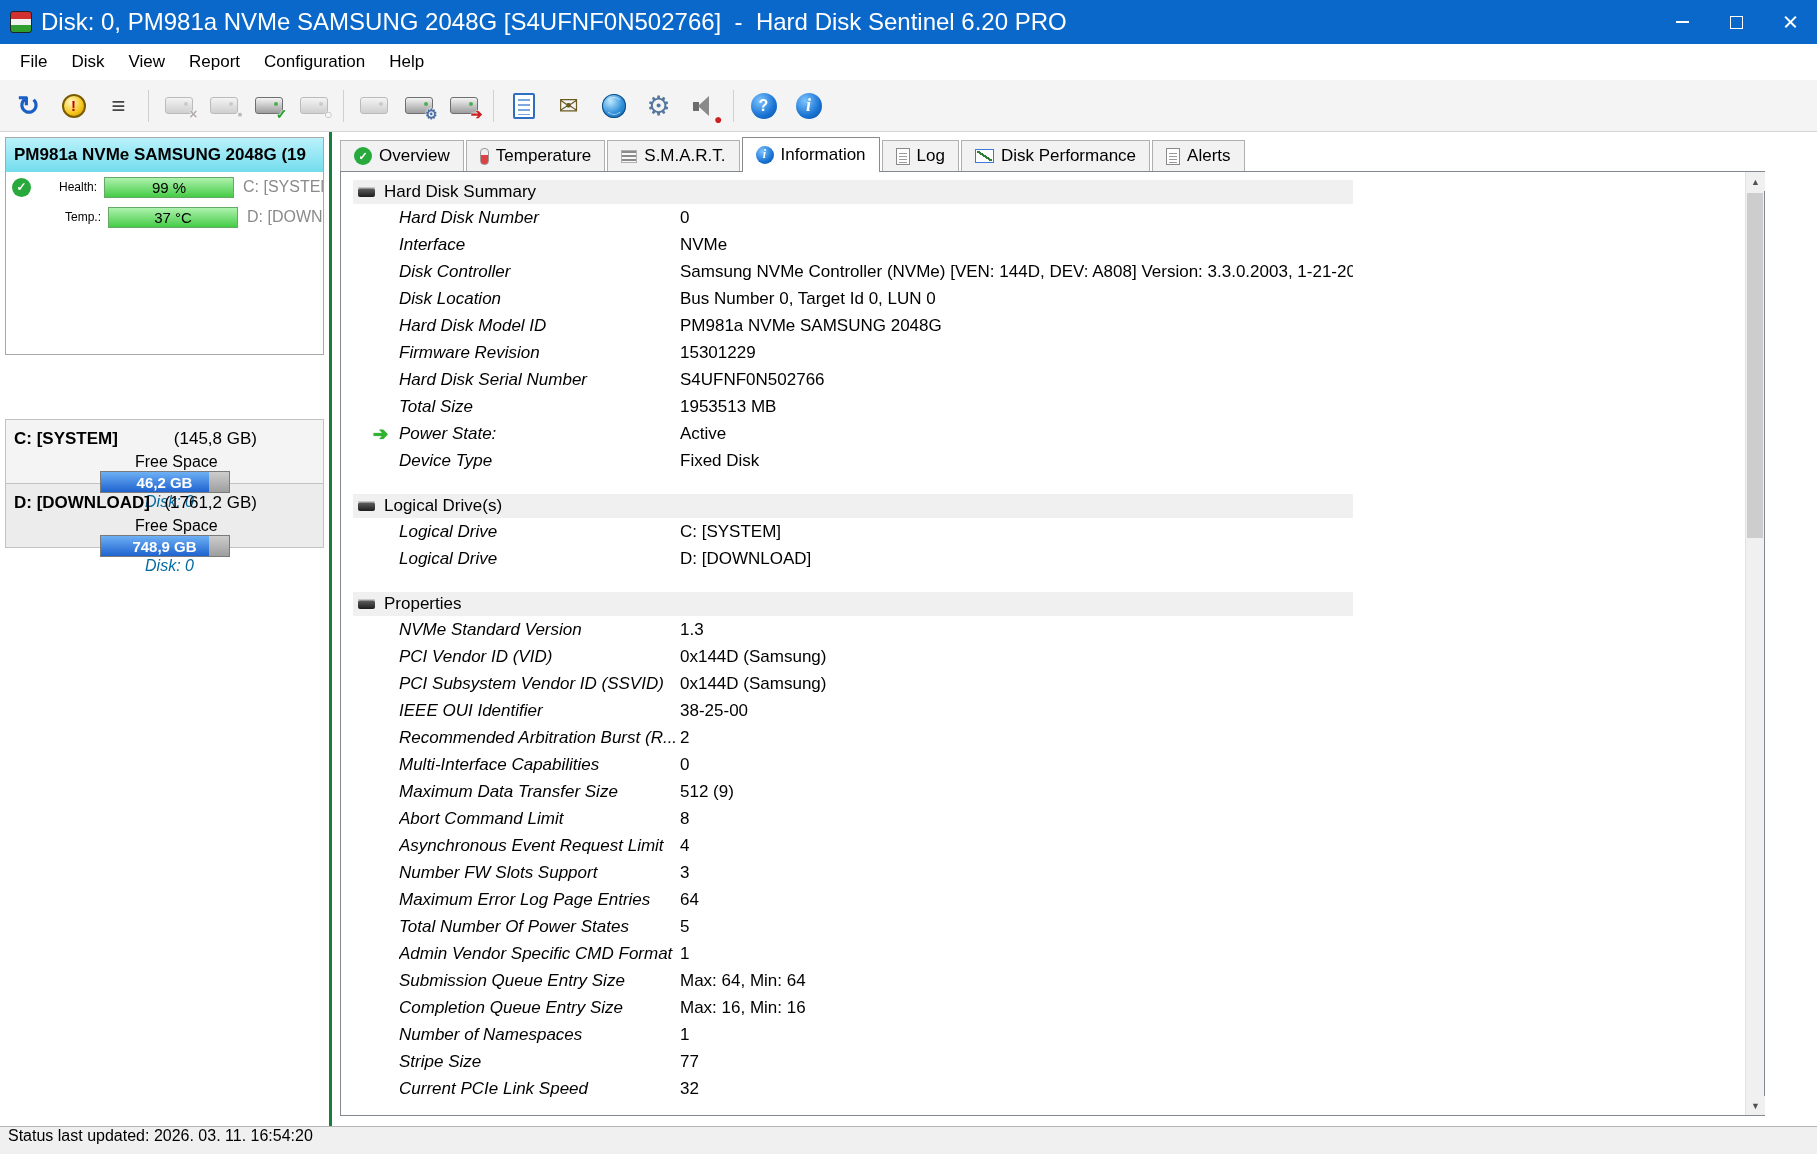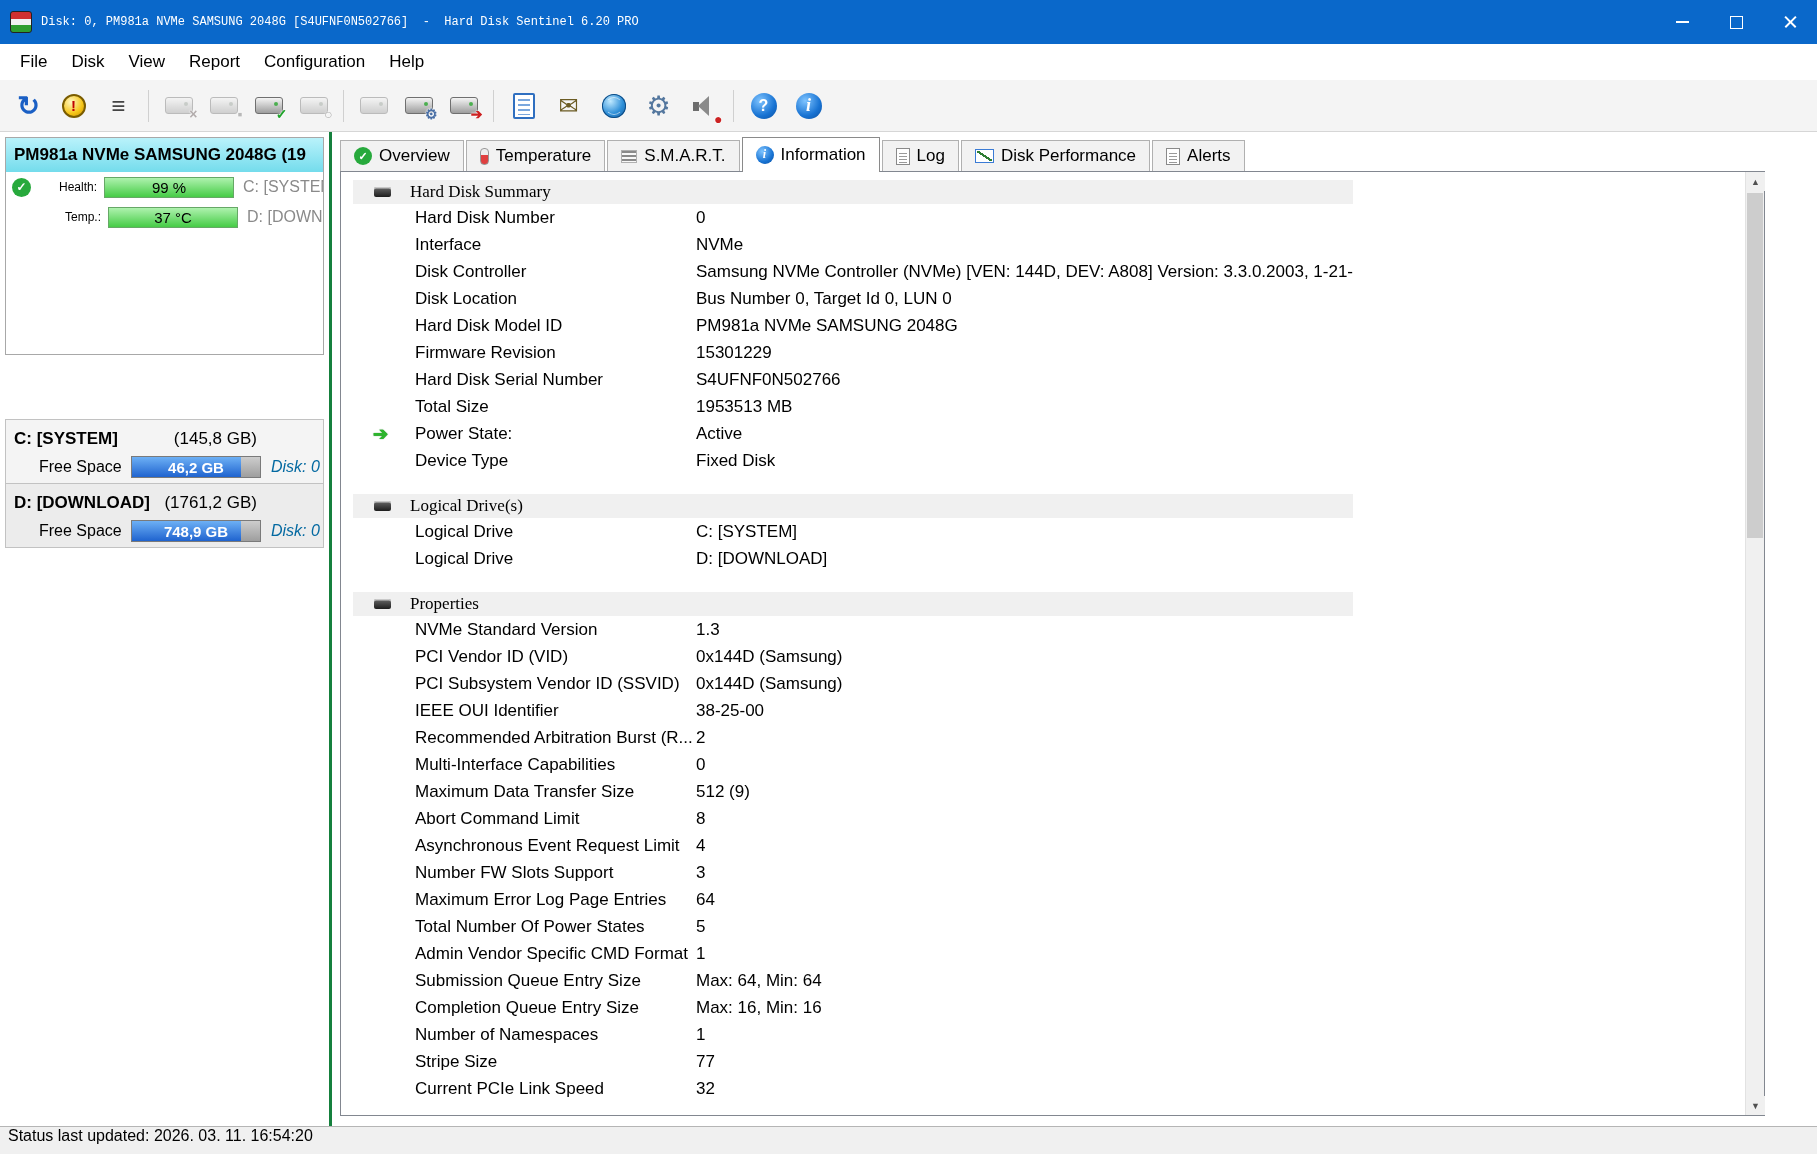--- a/index.html
+++ b/index.html
@@ -7,21 +7,21 @@
   body {
     font-family: "Liberation Sans", sans-serif;
     font-size: 17px; color: #000; background: #fff;
     display: flex; flex-direction: column;
   }
 
   
   .titlebar { height: 44px; background: var(--titlebar,#0a68ca); display: flex; align-items: center; color: #fff; flex: none; }
   .app-icon { width: 22px; height: 22px; margin: 0 9px 0 10px; border: 1px solid #222; border-radius: 3px;
     background: linear-gradient(#d03030 0 33%, #f2f2f2 33% 66%, #2f9e2f 66%); flex: none; }
-  .title-text { font-size: 12px; white-space: pre; overflow: hidden; flex: 1; font-family: Liberation Mono, monospace; }
+  .title-text { font-size: 24px; white-space: pre; overflow: hidden; flex: 1; }
   .win-btn { width: 54px; height: 44px; display: flex; align-items: center; justify-content: center; background: transparent; border: none; }
   .win-btn .mini { width: 13px; height: 2px; background: #fff; display: block; }
   .win-btn .maxi { width: 13px; height: 13px; border: 1.5px solid #fff; display: block; }
   .win-btn .closi { position: relative; width: 15px; height: 15px; display: block; }
   .win-btn .closi::before, .win-btn .closi::after { content: ""; position: absolute; left: 0; top: 6.5px; width: 15px; height: 1.7px; background: #fff; }
   .win-btn .closi::before { transform: rotate(45deg); } .win-btn .closi::after { transform: rotate(-45deg); }
 
   
   .menubar { height: 36px; background: #fff; display: flex; align-items: center; padding-left: 8px; flex: none; font-size: 17px; }
   .menu-item { padding: 4px 12px; }
@@ -73,21 +73,21 @@
     background: linear-gradient(#aef2ae, #46cc46); }
   .gbar span { position: absolute; inset: 0; display: flex; align-items: center; justify-content: center; font-size: 15px; }
   .hright { margin-left: 9px; color: #8a8a8a; font-size: 16px; overflow: hidden; }
 
   .drive-list { margin-top: 65px; }
   .drive-blk { border: 1px solid #c2c2c2; background: #f4f4f4; height: 65px; padding-top: 4px; margin-top: -1px; }
   .drive-blk:nth-child(2) { background: #ececec; }
   .drow1 { height: 29px; display: flex; align-items: center; }
   .dname { margin-left: 8px; font-weight: 700; }
   .dsize { margin-left: auto; margin-right: 66px; }
-  .drow2 { height: 28px; display: flex; align-items: center; }
+  .drow2 { height: 28px; display: flex; align-items: center; flex-direction: column; }
   .freelbl { margin-left: 33px; width: 92px; flex: none; font-size: 16px; }
   .fbar { position: relative; width: 130px; height: 22px; border: 1px solid #7a7a7a; overflow: hidden; flex: none;
     background: linear-gradient(#cdcdcd, #9e9e9e); }
   .ffill { position: absolute; left: 0; top: 0; bottom: 0; background: linear-gradient(var(--bar-top,#6db0f5), var(--bar-bot,#1f63cf)); }
   .ftxt { position: absolute; inset: 0; display: flex; align-items: center; justify-content: center;
     color: #fff; font-weight: 700; font-size: 15px; }
   .disklbl { margin-left: 10px; font-style: italic; color: #0369a1; font-size: 16px; }
 
   
   .main-right { flex: 1; display: flex; flex-direction: column; padding: 4px 52px 10px 8px; min-width: 0; }
@@ -105,25 +105,25 @@
     background: radial-gradient(circle at 35% 30%, #7fc4ff, #1873d3 60%, #0b4e9e); }
   .t-page { width: 14px; height: 17px; background: #fff; border: 1px solid #8a8a8a; }
   .t-page::before { content: ""; position: absolute; left: 2px; right: 2px; top: 4px; height: 10px;
     background: repeating-linear-gradient(#9a9a9a 0 1px, transparent 1px 3px); }
   .t-perf { width: 19px; height: 14px; background: #fff; border: 1px solid #3a7bd5; }
   .t-perf::before { content: ""; position: absolute; left: 1px; bottom: 1px; right: 1px; top: 1px;
     background: linear-gradient(to top right, transparent 44%, #2e7d32 44%, #2e7d32 56%, transparent 56%); }
 
   .panel { flex: 1; border: 1px solid #828790; background: #fff; position: relative; z-index: 1; min-height: 0; }
   .info-content { position: absolute; left: 0; top: 0; bottom: 0; right: 19px; padding: 8px 0 0 12px; overflow: hidden; }
-  .sec-head { width: 1000px; height: 24px; background: #f0f0f0; display: flex; align-items: center; gap: 19px; padding-left: 21px; font-family: Liberation Serif, serif; }
+  .sec-head { width: 1000px; height: 24px; background: #f0f0f0; display: flex; align-items: center; gap: 9px; padding-left: 5px; }
   .sec-ic { width: 17px; height: 10px; background: linear-gradient(#6a6a6a, #1d1d1d); border-radius: 2px;
     box-shadow: inset 0 1.5px 0 rgba(255,255,255,.65); flex: none; }
   .row { width: 1000px; height: 27px; display: flex; align-items: center; position: relative; }
-  .row .lbl { margin-left: 62px; width: 281px; flex: none; white-space: nowrap; overflow: hidden; }
+  .row .lbl { margin-left: 46px; width: 281px; flex: none; white-space: nowrap; overflow: hidden; font-style: italic; }
   .row .val { white-space: nowrap; overflow: hidden; }
   .row .arrow { position: absolute; left: 20px; color: #2db52d; font-weight: 700; font-size: 18px; text-shadow: 0 0 1px #1d7a1d; }
   .sec-gap { height: 20px; }
 
   
   .sb { position: absolute; top: 0; right: 0; bottom: 0; width: 19px; background: #f0f0f0; border-left: 1px solid #e2e2e2; }
   .sb-btn { position: absolute; left: 0; width: 19px; height: 19px; display: flex; align-items: center; justify-content: center;
     font-size: 9px; color: #505050; background: #f0f0f0; border: none; }
   .sb-btn.up { top: 0; } .sb-btn.down { bottom: 0; }
   .sb-btn.up::before { content: "▲"; } .sb-btn.down::before { content: "▼"; }

